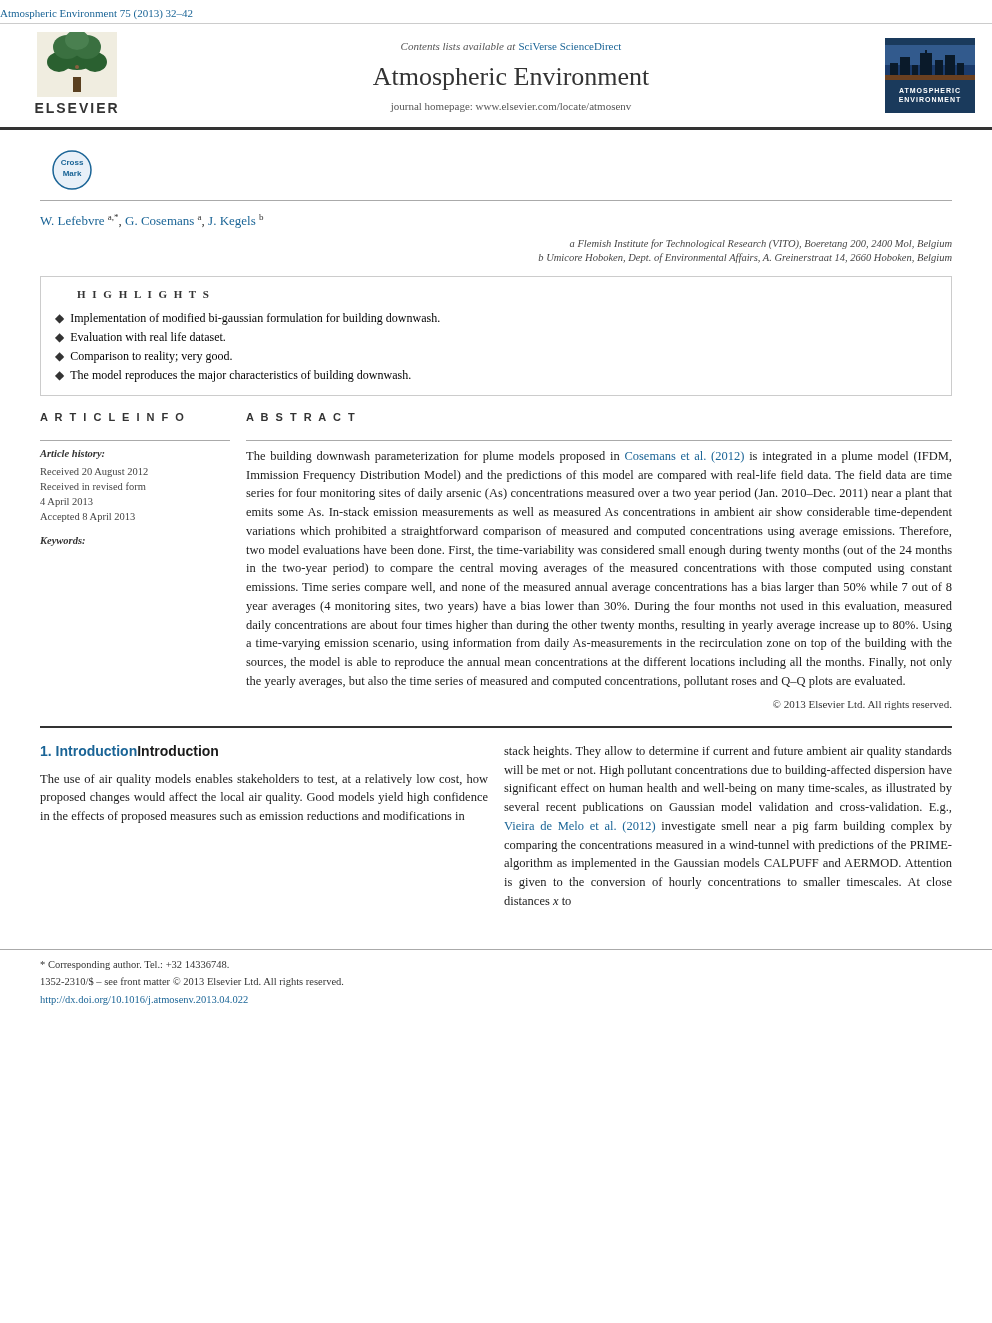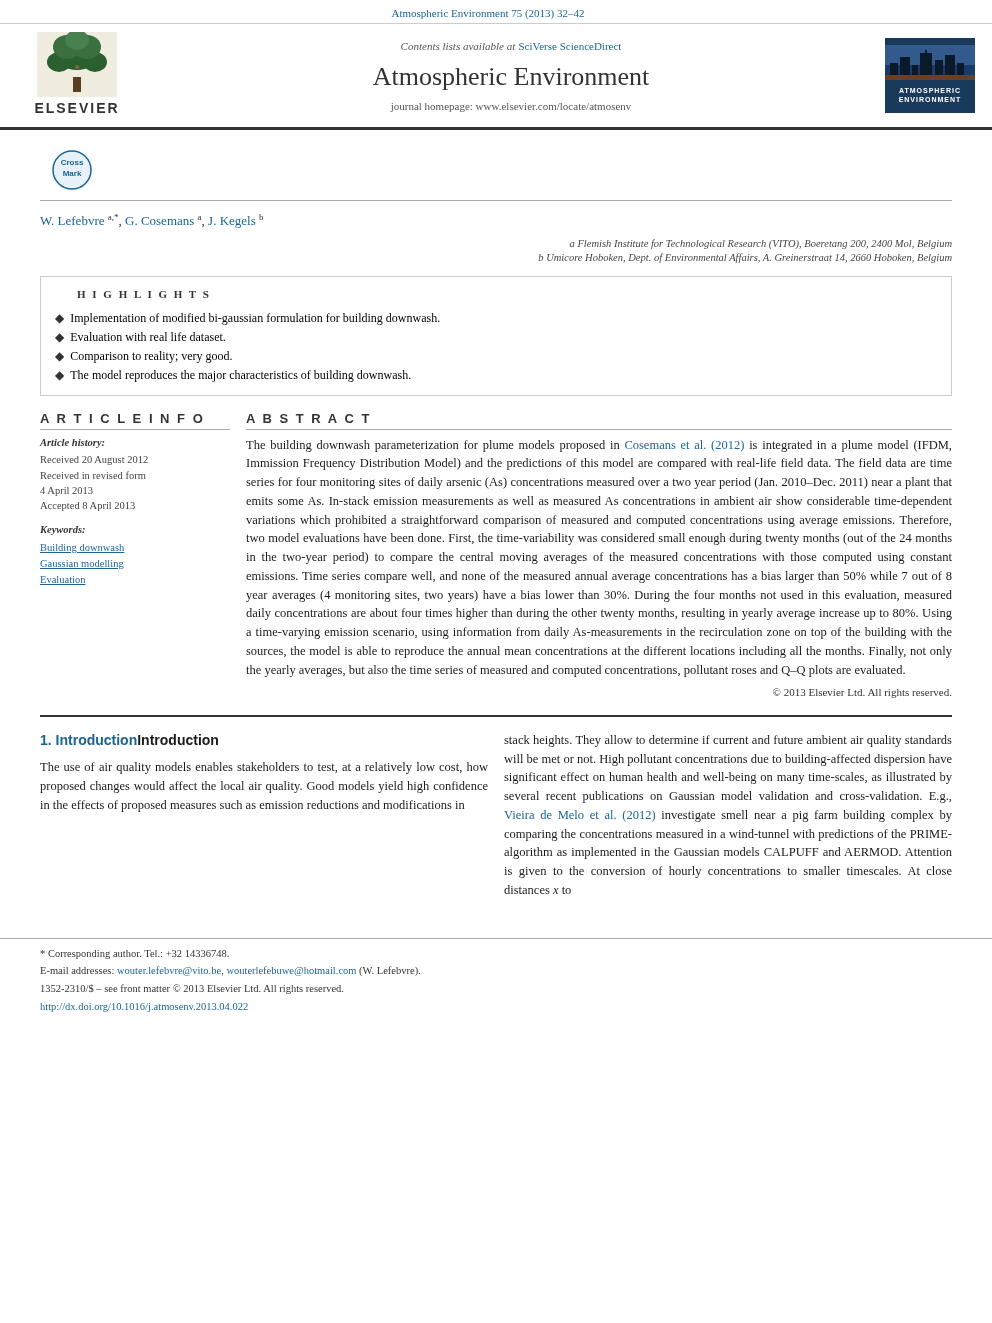--- a/index.html
+++ b/index.html
@@ -9,21 +9,21 @@
       color: #000;
       width: 992px;
       min-height: 1323px;
       font-size: 13px;
       line-height: 1.4;
     }
 
     
     .journal-bar {
       background: #fff;
-      text-align: center;
+      text-align: left;
       padding: 6px 16px 2px 0;
       font-size: 11px;
       color: #1a6496;
       border-bottom: 1px solid #ccc;
     }
 
     
     .header-section {
       display: flex;
       align-items: stretch;
@@ -196,27 +196,27 @@
     .left-col {
       width: 190px;
       flex-shrink: 0;
     }
     .right-col {
       flex: 1;
     }
 
     
     .section-header {
-      font-size: 13px;
+      font-size: 11px;
       font-family: Arial, sans-serif;
       font-weight: bold;
       letter-spacing: 2px;
       color: #333;
       border-bottom: 1px solid #aaa;
-      padding-bottom: 0;
+      padding-bottom: 14px;
       margin-bottom: 6px;
     }
     .article-history {
       margin-bottom: 10px;
     }
     .info-title {
       font-size: 10.5px;
       font-style: italic;
       color: #333;
       font-weight: bold;
@@ -443,25 +443,20 @@
       <div class="article-history">
         <div class="info-title">Article history:</div>
         <div class="info-line">Received 20 August 2012</div>
         <div class="info-line">Received in revised form</div>
         <div class="info-line">4 April 2013</div>
         <div class="info-line">Accepted 8 April 2013</div>
       </div>
 
       <div>
         <div class="info-title">Keywords:</div>
-        <div class="keywords-list">
-          <a href="#" class="kw-link">Building downwash</a><br>
-          <a href="#" class="kw-link">Gaussian modelling</a><br>
-          <a href="#" class="kw-link">Evaluation</a>
-        </div>
       </div>
     </div>
 
     <div class="right-col">
       <div class="section-header">A B S T R A C T</div>
       <p class="abstract-text">
         The building downwash parameterization for plume models proposed in <a href="#" class="abstract-ref-link">Cosemans et al. (2012)</a> is integrated in a plume model (IFDM, Immission Frequency Distribution Model) and the predictions of this model are compared with real-life field data. The field data are time series for four monitoring sites of daily arsenic (As) concentrations measured over a two year period (Jan. 2010–Dec. 2011) near a plant that emits some As. In-stack emission measurements as well as measured As concentrations in ambient air show considerable time-dependent variations which prohibited a straightforward comparison of measured and computed concentrations using average emissions. Therefore, two model evaluations have been done. First, the time-variability was considered small enough during twenty months (out of the 24 months in the two-year period) to compare the central moving averages of the measured concentrations with those computed using constant emissions. Time series compare well, and none of the measured annual average concentrations has a bias larger than 50% while 7 out of 8 year averages (4 monitoring sites, two years) have a bias lower than 30%. During the four months not used in this evaluation, measured daily concentrations are about four times higher than during the other twenty months, resulting in yearly average increase up to 80%. Using a time-varying emission scenario, using information from daily As-measurements in the recirculation zone on top of the building with the sources, the model is able to reproduce the annual mean concentrations at the different locations including all the months. Finally, not only the yearly averages, but also the time series of measured and computed concentrations, pollutant roses and Q–Q plots are evaluated.
       </p>
       <div class="copyright-line">© 2013 Elsevier Ltd. All rights reserved.</div>
     </div>
@@ -485,23 +480,17 @@
       </p>
     </div>
   </div>
 
 </div>
 
 <div class="page-footer">
   <div class="footer-footnote">
     <span>* Corresponding author. Tel.: +32 14336748.</span>
   </div>
-  <div class="footer-footnote">
-    <span>E-mail addresses:</span>
-    <a href="#" class="footer-link">wouter.lefebvre@vito.be</a>,
-    <a href="#" class="footer-link">wouterlefebuwe@hotmail.com</a>
-    <span>(W. Lefebvre).</span>
-  </div>
   <div class="footer-issn">1352-2310/$ – see front matter © 2013 Elsevier Ltd. All rights reserved.</div>
   <div>
     <a href="#" class="footer-link">http://dx.doi.org/10.1016/j.atmosenv.2013.04.022</a>
   </div>
 </div>
 
 </body></html>

